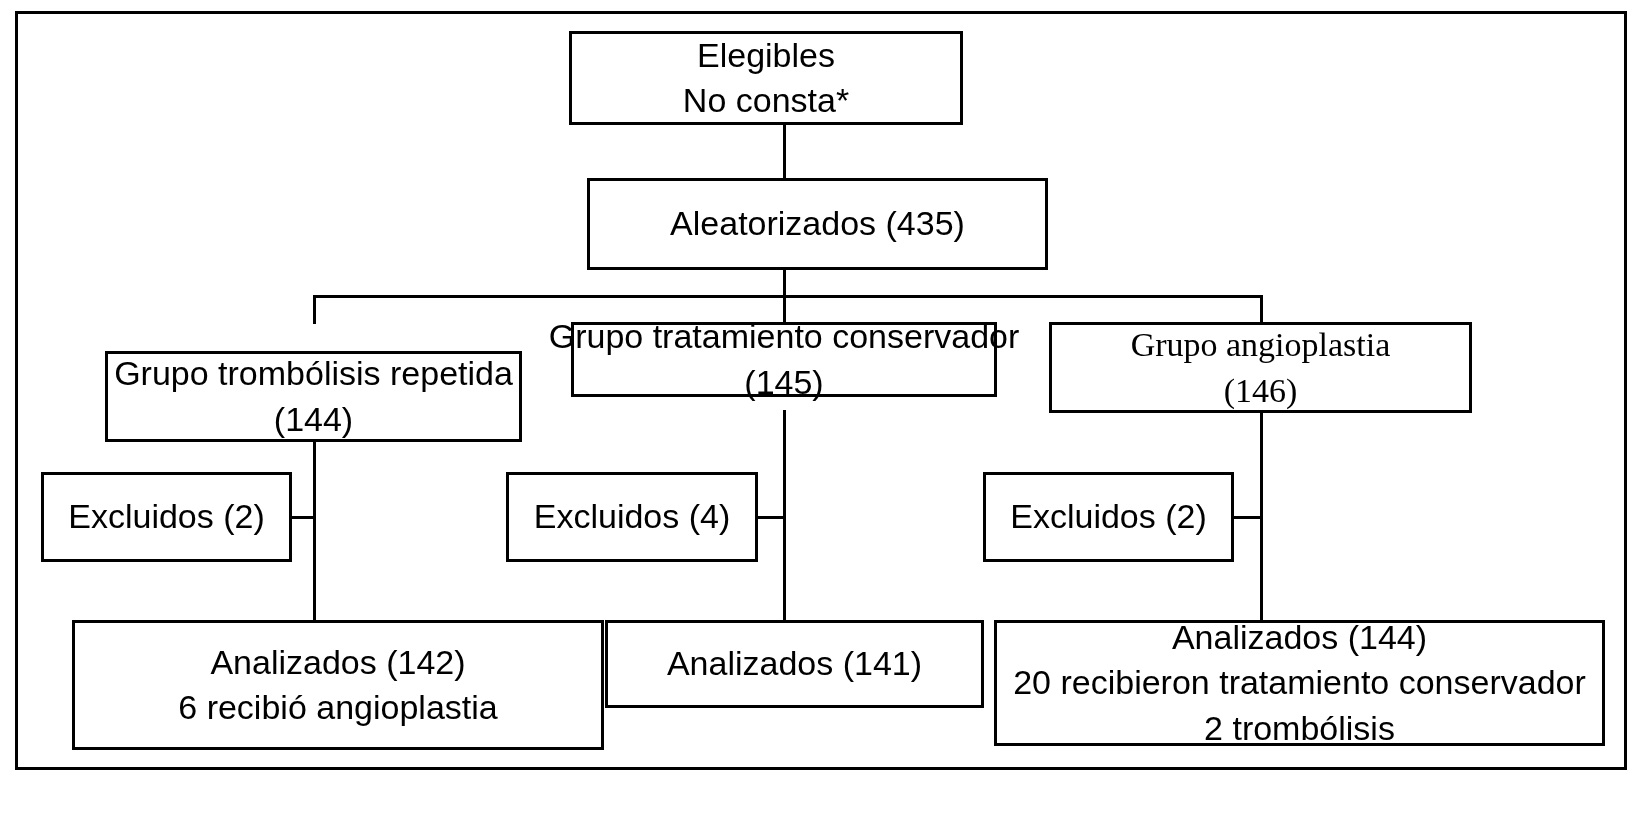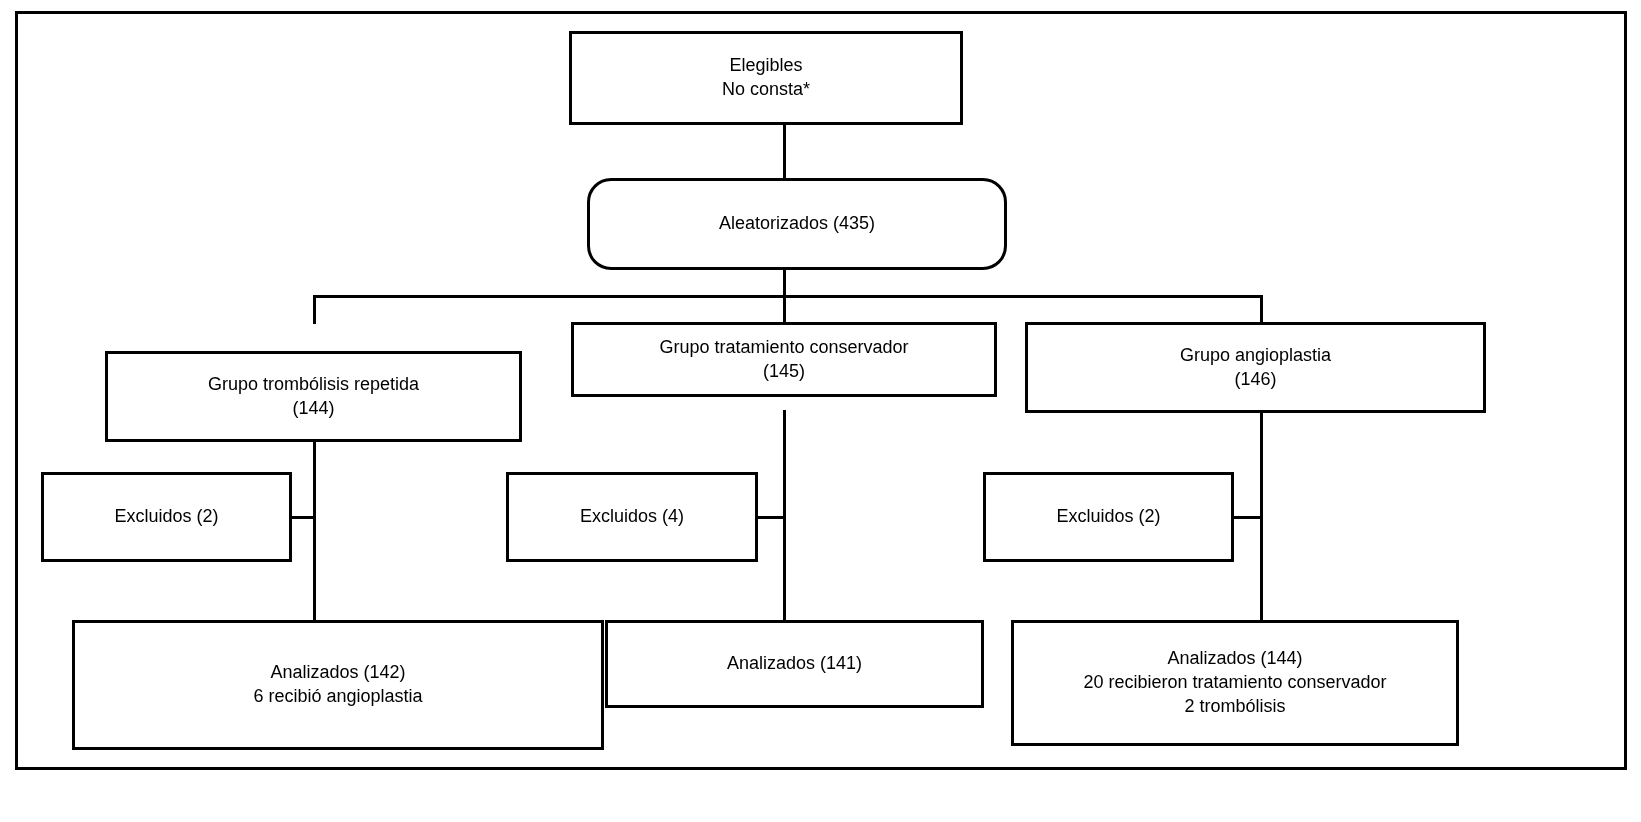--- a/index.html
+++ b/index.html
@@ -32,21 +32,21 @@
   .node {
     position: absolute;
     box-sizing: border-box;
     border: 3px solid #000000;
     background: #ffffff;
     display: flex;
     flex-direction: column;
     align-items: center;
     justify-content: center;
     text-align: center;
-    font-size: 18px;
+    font-size: 34px;
     line-height: 1.33;
     z-index: 3;
   }
   .node .line {
     display: block;
     white-space: nowrap;
   }
   
   .conn-v {
     position: absolute;
@@ -84,35 +84,35 @@
   <div class="conn-h" style="left:757px; top:516px; width:29px;"></div>
 
   <div class="conn-v" style="left:1260px; top:410px; height:212px;"></div>
   <div class="conn-h" style="left:1233px; top:516px; width:30px;"></div>
 
   <div class="node" style="left:569px; top:31px; width:394px; height:94px;">
     <span class="line">Elegibles</span>
     <span class="line">No consta*</span>
   </div>
 
-  <div class="node" style="left:587px; top:178px; width:420px; height:92px;border-radius:24px;">
+  <div class="node" style="left:587px; top:178px; width:461px; height:92px;">
     <span class="line">Aleatorizados (435)</span>
   </div>
 
   <div class="node" style="left:105px; top:322px; width:417px; height:91px;margin-top:29px;">
     <span class="line">Grupo trombólisis repetida</span>
     <span class="line">(144)</span>
   </div>
 
   <div class="node" style="left:571px; top:322px; width:426px; height:75px;">
     <span class="line">Grupo tratamiento conservador</span>
     <span class="line">(145)</span>
   </div>
 
-  <div class="node" style="left:1025px; top:322px; width:461px; height:91px;">
+  <div class="node" style="left:1049px; top:322px; width:423px; height:91px;font-family:Liberation Serif, serif;">
     <span class="line">Grupo angioplastia</span>
     <span class="line">(146)</span>
   </div>
 
   <div class="node" style="left:41px; top:472px; width:251px; height:90px;">
     <span class="line">Excluidos (2)</span>
   </div>
 
   <div class="node" style="left:506px; top:472px; width:252px; height:90px;align-items:center;">
     <span class="line">Excluidos (4)</span>
@@ -124,19 +124,19 @@
 
   <div class="node" style="left:72px; top:620px; width:532px; height:130px;">
     <span class="line">Analizados (142)</span>
     <span class="line">6 recibió angioplastia</span>
   </div>
 
   <div class="node" style="left:597px; top:620px; width:379px; height:88px;margin-left:8px;">
     <span class="line">Analizados (141)</span>
   </div>
 
-  <div class="node" style="left:994px; top:620px; width:448px; height:126px;margin-left:17px;">
+  <div class="node" style="left:994px; top:620px; width:611px; height:126px;">
     <span class="line">Analizados (144)</span>
     <span class="line">20 recibieron tratamiento conservador</span>
     <span class="line">2 trombólisis</span>
   </div>
 
 </div>
 
 </body></html>

